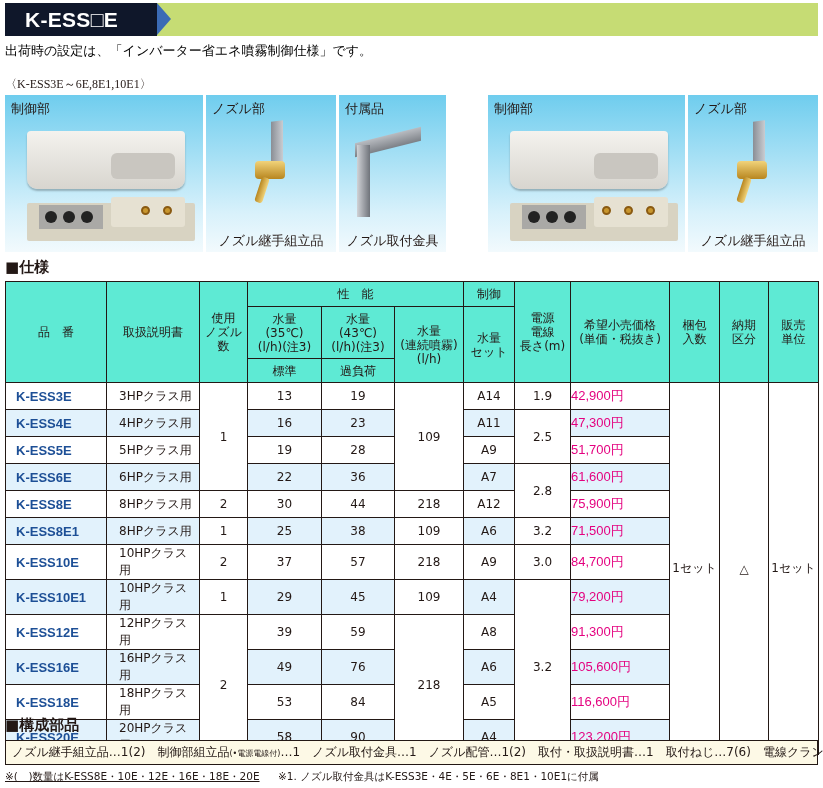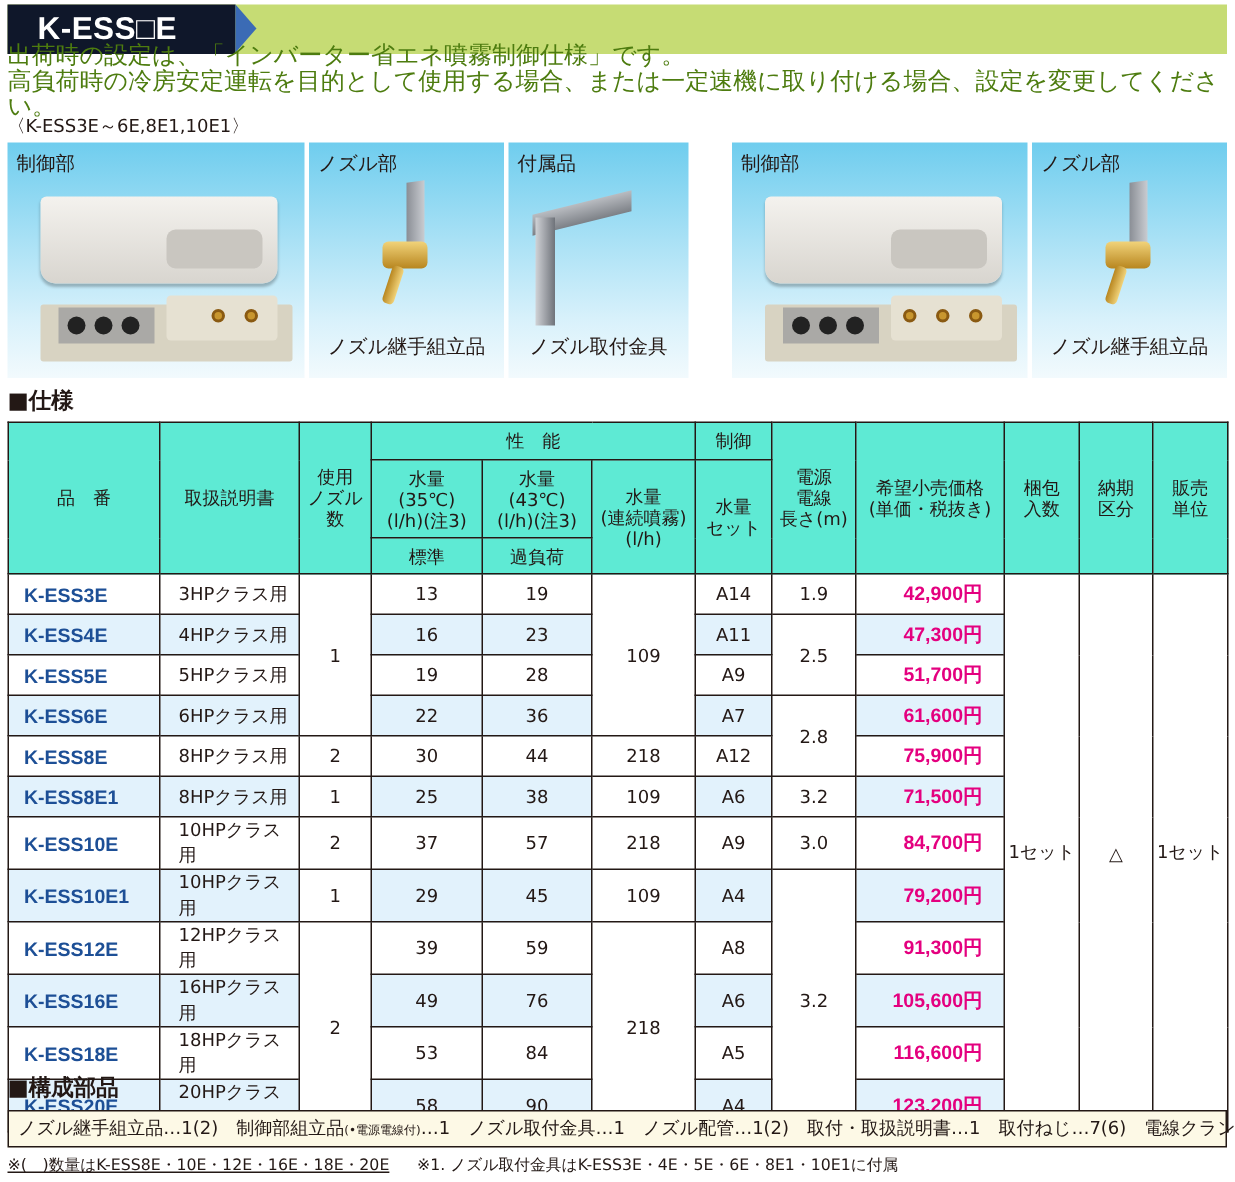--- a/index.html
+++ b/index.html
@@ -4,26 +4,26 @@
 <style>
   * { box-sizing: border-box; margin: 0; padding: 0; }
   body { width: 823px; height: 788px; background: #ffffff; font-family: "DejaVu Sans", "Liberation Sans", sans-serif; color: #231815; position: relative; overflow: hidden; }
 
   .titlebar { position: absolute; left: 5px; top: 3px; width: 813px; height: 33px; background: #c6dc74; }
   .titlebar .model { position: absolute; left: 0; top: 0; height: 33px; width: 152px; background: #0f172a; color: #fff; font-weight: bold; font-size: 21px; line-height: 33px; padding-left: 20px; font-family: "Liberation Sans", sans-serif; letter-spacing: 0.3px; }
   .titlebar .arrow { position: absolute; left: 152px; top: 0; width: 0; height: 0; border-top: 16.5px solid transparent; border-bottom: 16.5px solid transparent; border-left: 14px solid #3b6bb5; }
   .titlebar .sub { position: absolute; left: 178px; top: 0; height: 33px; line-height: 33px; color: #fff; font-size: 19px; font-weight: bold; }
   .titlebar .sub .range { font-size: 15px; font-weight: bold; margin-left: 6px; }
 
-  .intro { position: absolute; left: 5px; top: 28px; font-size: 16px; line-height: 17px; color: #4d7c0f; }
+  .intro { position: absolute; left: 5px; top: 42px; font-size: 13px; line-height: 17px; color: #000000; }
   .group-label { position: absolute; top: 76px; font-size: 12px; color: #231815; }
 
   .photo { position: absolute; top: 95px; height: 157px; background: linear-gradient(#6fcdee, #d8f1fb 75%, #f2fafd); }
   .photo .cap { position: absolute; left: 6px; top: 5px; font-size: 13px; color: #231815; }
-  .photo .caption { position: absolute; left: 0; right: 0; bottom: 12px; text-align: center; font-size: 13px; color: #231815; }
+  .photo .caption { position: absolute; left: 0; right: 0; bottom: 2px; text-align: center; font-size: 13px; color: #231815; }
 
   .ctrl-cover { position: absolute; left: 26px; top: 36px; width: 158px; height: 58px; background: linear-gradient(#f4f2ee, #d8d5cf); border-radius: 4px 4px 10px 10px; box-shadow: 0 2px 2px rgba(0,0,0,0.25); }
   .ctrl-cover .window { position: absolute; left: 84px; top: 22px; width: 64px; height: 26px; background: #c9c6c0; border-radius: 6px; }
   .ctrl-base { position: absolute; left: 24px; top: 108px; width: 168px; height: 38px; background: #d8d3c2; border-radius: 2px; }
   .ctrl-box { position: absolute; left: 12px; top: 2px; width: 64px; height: 24px; background: #aaa9a6; }
   .ctrl-box i { display: inline-block; width: 12px; height: 12px; border-radius: 50%; background: #222; margin: 6px 0 0 6px; }
   .ctrl-valve { position: absolute; left: 84px; top: -6px; width: 74px; height: 30px; background: #e6e1d2; border-radius: 3px; }
   .ctrl-valve .port { position: absolute; width: 9px; height: 9px; border-radius: 50%; background: #c8962e; border: 2px solid #8a5a12; top: 9px; }
 
   .nozzle { position: absolute; left: 50%; top: 26px; margin-left: -22px; width: 44px; height: 88px; }
@@ -36,42 +36,41 @@
   .bracket .v { position: absolute; left: 2px; top: 10px; width: 13px; height: 72px; background: linear-gradient(90deg,#d0d2d6,#6f737a); }
 
   .section-h { position: absolute; left: 5px; font-size: 15px; font-weight: bold; color: #231815; }
 
   table.spec { position: absolute; left: 5px; top: 281px; width: 813px; border-collapse: collapse; table-layout: fixed; font-size: 12px; }
   table.spec th, table.spec td { border: 1px solid #231815; text-align: center; vertical-align: middle; padding: 0; }
   table.spec th { background: #5eead4; font-weight: normal; line-height: 14px; color: #231815; }
   table.spec td { height: 27px; color: #231815; }
   table.spec td.model { text-align: left; padding-left: 10px; font-weight: bold; color: #1d4f96; font-family: "Liberation Sans", sans-serif; font-size: 13px; }
   table.spec td.cap { text-align: left; padding-left: 12px; }
-  table.spec td.price { text-align: right; padding-right: 14px; font-weight: bold; color: #e4007f; font-family: "Liberation Sans", sans-serif; font-size: 13px; }
+  table.spec td.price { text-align: left; padding-right: 14px; font-weight: normal; color: #e4007f; font-family: "Liberation Sans", sans-serif; font-size: 13px; }
   table.spec tr.alt td.shade { background: #e2f2fc; }
 
   .parts-box { position: absolute; left: 5px; top: 740px; width: 813px; height: 25px; border: 1px solid #231815; background: #fdf9e6; font-size: 12px; line-height: 23px; padding-left: 6px; white-space: nowrap; }
   .parts-box span { margin-right: 12px; }
   .parts-box small { font-size: 8px; }
   .foot { position: absolute; top: 770px; font-size: 10.5px; color: #231815; }
 </style>
 </head>
 <body>
 
 <div class="titlebar">
   <div class="model">K-ESS□E</div>
   <div class="arrow"></div>
 </div>
 
 <div class="intro">
   <div>出荷時の設定は、「インバーター省エネ噴霧制御仕様」です。</div>
-  <div>高負荷時の冷房安定運転を目的として使用する場合、または一定速機に取り付ける場合、設定を変更してください。</div>
-</div>
-
-<div class="group-label" style="left:5px;">〈K-ESS3E～6E,8E1,10E1〉</div>
+</div>
+
+<div class="group-label" style="left:5px;font-family:Liberation Serif, serif;">〈K-ESS3E～6E,8E1,10E1〉</div>
 <div class="group-label" style="left:492px;margin-top:44px;">〈K-ESS8E～20E〉</div>
 
 <div class="photo" style="left:5px;width:198px;">
   <div class="cap">制御部</div>
   <div class="ctrl-cover" style="left:22px;">
       <div class="window"></div>
     </div>
   <div class="ctrl-base" style="left:22px;">
     <div class="ctrl-box"><i></i><i></i><i></i></div>
     <div class="ctrl-valve">
@@ -82,21 +81,21 @@
 </div>
 <div class="photo" style="left:206px;width:130px;">
   <div class="cap">ノズル部</div>
   <div class="nozzle">
       <div class="plate"></div>
       <div class="body"></div>
       <div class="tip"></div>
     </div>
   <div class="caption">ノズル継手組立品</div>
 </div>
-<div class="photo" style="left:339px;width:120px;">
+<div class="photo" style="left:339px;width:107px;">
   <div class="cap">付属品</div>
   <div class="bracket">
       <div class="h"></div>
       <div class="v"></div>
     </div>
   <div class="caption">ノズル取付金具</div>
 </div>
 
 <div class="photo" style="left:488px;width:197px;">
   <div class="cap">制御部</div>

